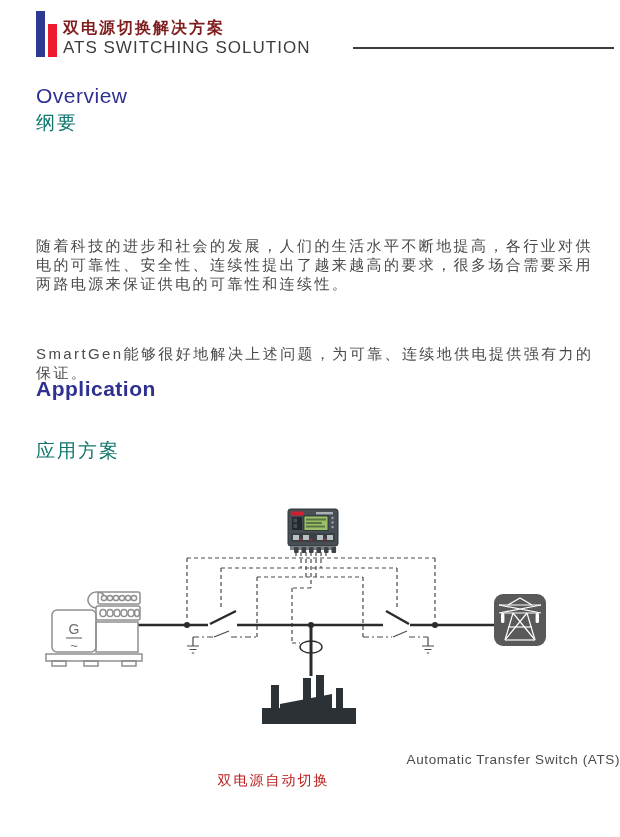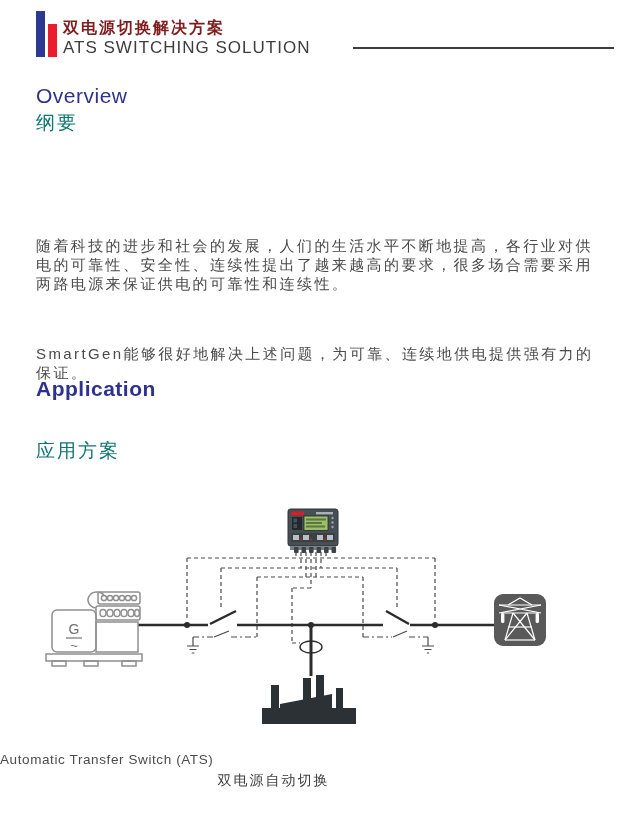--- a/index.html
+++ b/index.html
@@ -33,24 +33,24 @@
     position:absolute; left:36px; width:560px; font-size:13.5px;
     line-height:15.5px; letter-spacing:0.5px; color:#4e4e4e;
   }
   .para-zh {
     position:absolute; left:36px; width:560px; font-size:15px;
     line-height:19px; letter-spacing:2.4px; color:#4a4a4a;
   }
 
   
   .diagram-svg { position:absolute; left:0; top:495px; width:620px; height:250px; }
-  .caption-en { position:absolute; left:0; top:752px; width:620px; text-align:left;
+  .caption-en { position:absolute; left:0; top:752px; width:620px; text-align:right;
                 font-size:13.5px; letter-spacing:0.6px; color:#4c4c4c; }
   .caption-zh { position:absolute; left:0; top:772px; width:547px; text-align:center;
-                font-size:14px; letter-spacing:2px; color:#404040; }
+                font-size:14px; letter-spacing:2px; color:#b91c1c; }
 </style>
 </head>
 <body>
 
 <div class="page">
 
   <div class="logo-bar-blue"></div>
   <div class="logo-bar-red"></div>
   <div class="header-zh">双电源切换解决方案</div>
   <div class="header-en-row">

